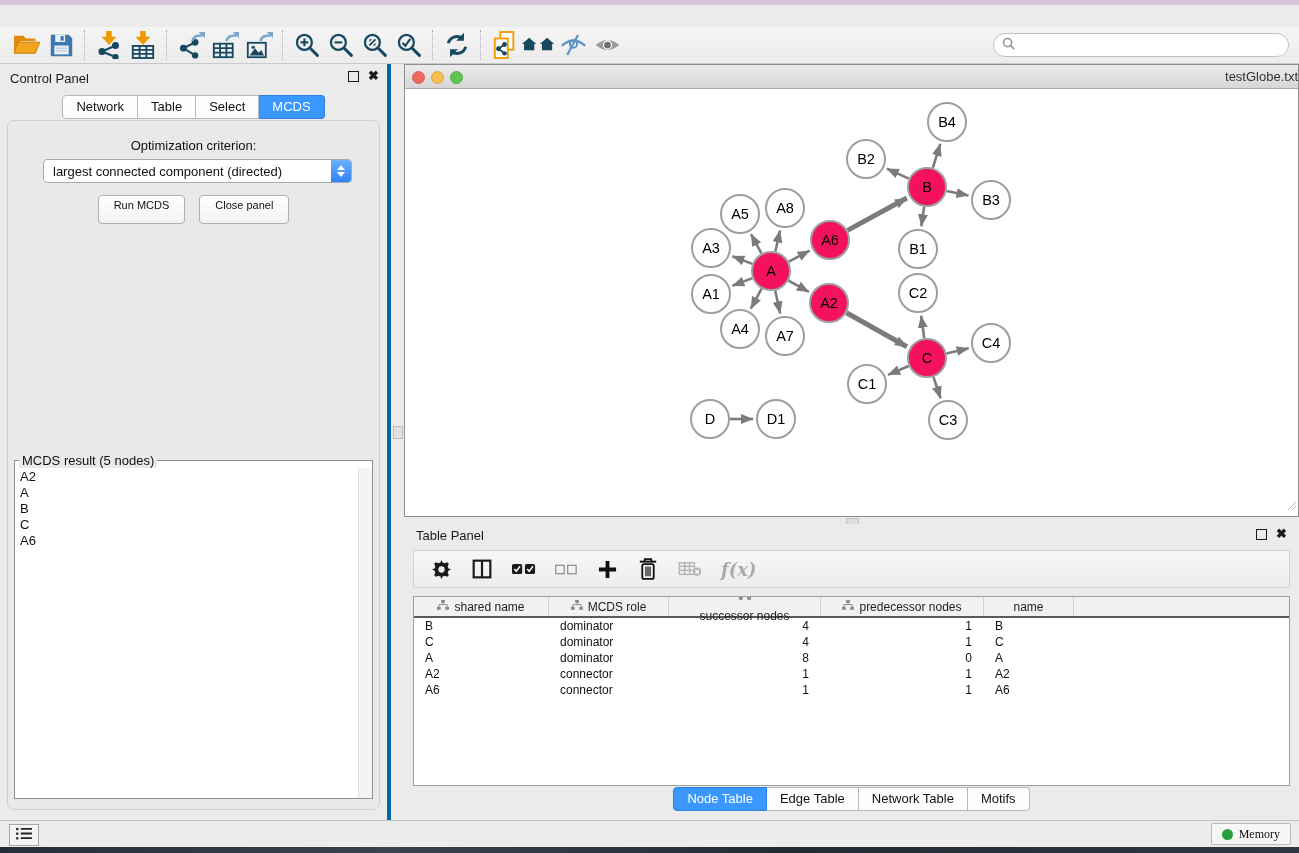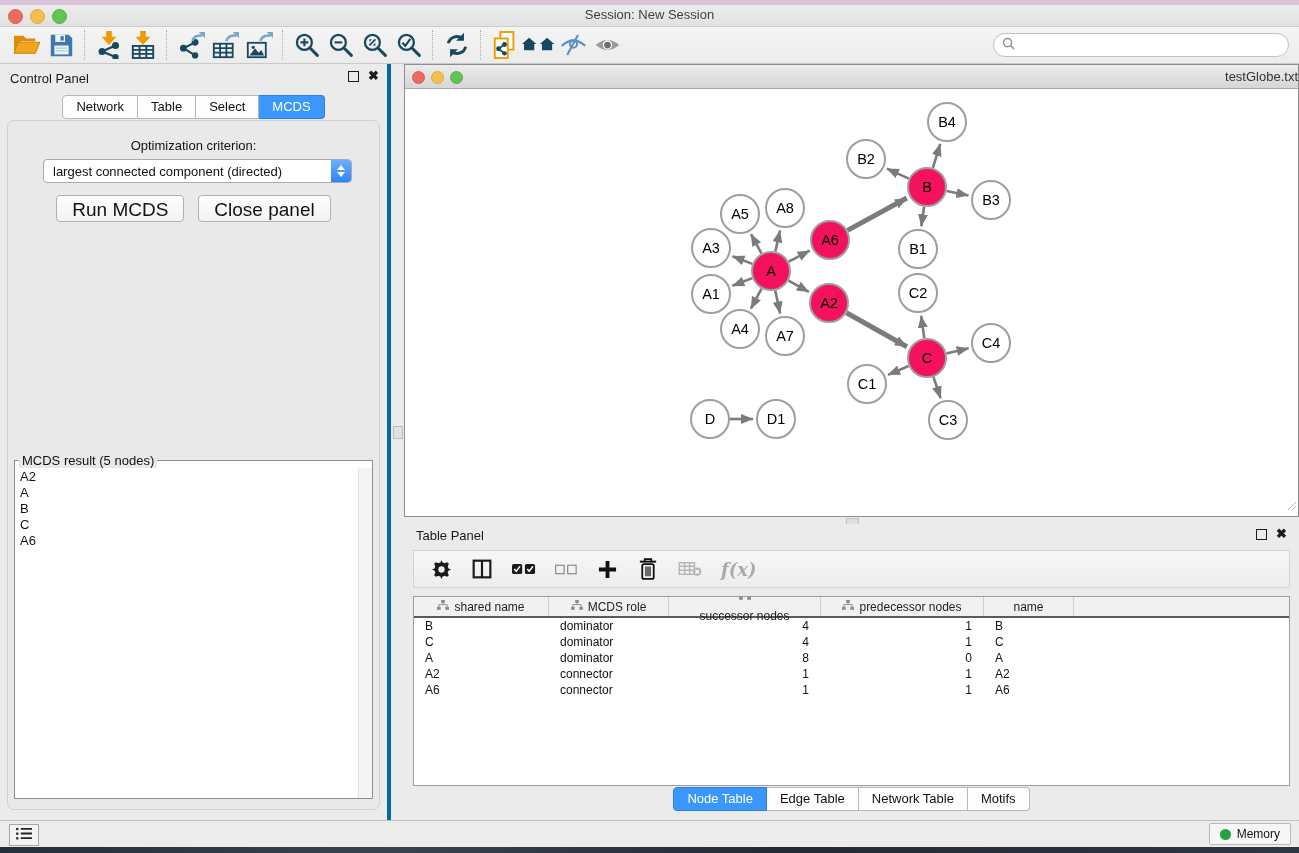--- a/index.html
+++ b/index.html
@@ -38,22 +38,22 @@
              border-radius:7px;}
   .opt-label{position:absolute;left:0;right:0;top:17px;text-align:center;font-size:13px;color:#111;}
   .selectbox{position:absolute;left:35px;right:27px;top:38px;height:24px;background:#fff;border:1px solid #ababab;
              border-radius:4px;display:flex;align-items:center;box-sizing:border-box;}
   .selectbox .sel-text{flex:1;font-size:13px;padding-left:9px;color:#111;white-space:nowrap;overflow:hidden;}
   .stepper{width:20px;height:22px;background:linear-gradient(#6cb0fe,#2f84f6);border-radius:0 3px 3px 0;
            display:flex;flex-direction:column;align-items:center;justify-content:center;gap:2px;}
   .tri-up{width:0;height:0;border-left:4px solid transparent;border-right:4px solid transparent;border-bottom:5px solid #fff;}
   .tri-dn{width:0;height:0;border-left:4px solid transparent;border-right:4px solid transparent;border-top:5px solid #fff;}
   .btn-row{position:absolute;left:0;right:0;top:74px;display:flex;justify-content:center;gap:14px;}
-  .btn{padding:3px 15px 0;background:linear-gradient(#ffffff,#f2f2f2);border:1px solid #b0b0b0;border-radius:4px;
-       font-size:19px;color:#111;}
+  .btn{padding:3px 15px 12px;background:linear-gradient(#ffffff,#f2f2f2);border:1px solid #b0b0b0;border-radius:4px;
+       font-size:11px;color:#111;}
   fieldset.result{position:absolute;left:6px;right:6px;top:332px;bottom:10px;margin:0;background:#fff;
                   border:1px solid #8f8f8f;padding:0;}
   fieldset.result legend{font-size:13px;color:#111;margin-left:4px;padding:0 3px;background:#e9e9e9;}
   .res-list{position:absolute;left:0;right:13px;top:0;bottom:0;overflow:hidden;padding:1px 0 0 5px;}
   .res-item{font-size:13px;line-height:16px;color:#111;}
   .res-scroll{position:absolute;right:0;top:0;bottom:0;width:13px;background:#f4f4f4;border-left:1px solid #e2e2e2;}
   .gutter{position:absolute;left:391px;top:64px;width:13px;height:756px;background:#ebebeb;}
   .gutter .handle{position:absolute;left:2px;top:362px;width:8px;height:11px;background:#e0e0e0;border:1px solid #bdbdbd;}
   
   .netwin{position:absolute;left:404px;top:64px;width:895px;height:453px;background:#fff;border:1px solid #8d8d8d;box-sizing:border-box;}
@@ -76,44 +76,36 @@
           box-sizing:border-box;overflow:hidden;}
   .thead{display:flex;height:21px;background:#f1f1f1;border-bottom:2px solid #5a5a5a;box-sizing:border-box;}
   .th{display:flex;align-items:center;justify-content:center;gap:5px;font-size:12px;color:#222;
       border-right:1px solid #cfcfcf;box-sizing:border-box;height:100%;}
   .trow{display:flex;height:16px;align-items:center;}
   .td{font-size:12px;color:#111;box-sizing:border-box;white-space:nowrap;}
   .td.left{text-align:left;padding-left:11px;}
   .td.right{text-align:right;padding-right:12px;}
   .tp-tabs{position:absolute;left:0;right:0;top:263px;text-align:center;}
   
-  .status{position:absolute;left:0;top:820px;width:100%;height:27px;background:#ececec;border-top:1px solid #c0c0c0;box-sizing:border-box;}
+  .status{position:absolute;left:0;top:820px;width:100%;height:27px;background:#ececec;border-top:1px solid #c0c0c0;box-sizing:border-box;font-family:Liberation Serif, serif;}
   .listbtn{position:absolute;left:9px;top:3px;width:28px;height:20px;background:#f3f3f3;border:1px solid #a5a5a5;
            display:flex;align-items:center;justify-content:center;}
   .membtn{position:absolute;right:8px;top:2px;height:20px;background:#f6f6f6;border:1px solid #b9b9b9;border-radius:2px;
           display:flex;align-items:center;gap:6px;padding:0 10px;font-size:12px;color:#111;}
   .memdot{width:11px;height:11px;border-radius:50%;background:#28a03f;}
   .deskstrip{position:absolute;left:0;top:847px;width:100%;height:6px;
              background:linear-gradient(90deg,#242d38,#3a4250 30%,#232a34 60%,#2e3642);}
 </style>
 </head>
 <body>
 
 <div id="app">
 
   <div class="menustrip"></div>
 
-  <div class="titlebar">
-    <div class="lights">
-      <div class="light r"></div>
-      <div class="light y"></div>
-      <div class="light g"></div>
-    </div>
-    <div class="title-center">Session: New Session</div>
-  </div>
 
   <div class="toolbar">
       <div class="tb-btn">
         <svg viewBox="0 0 30 26" width="28" height="24">
           <path d="M1 3h10l3 3h10v3H8L3 22H1z" fill="#e08a06"></path>
           <path d="M5 10h24l-5 12H1z" fill="#f0a51f" stroke="#c97f06"></path>
         </svg>
       </div>
       <div class="tb-btn">
         <svg viewBox="0 0 28 28" width="25" height="25">

